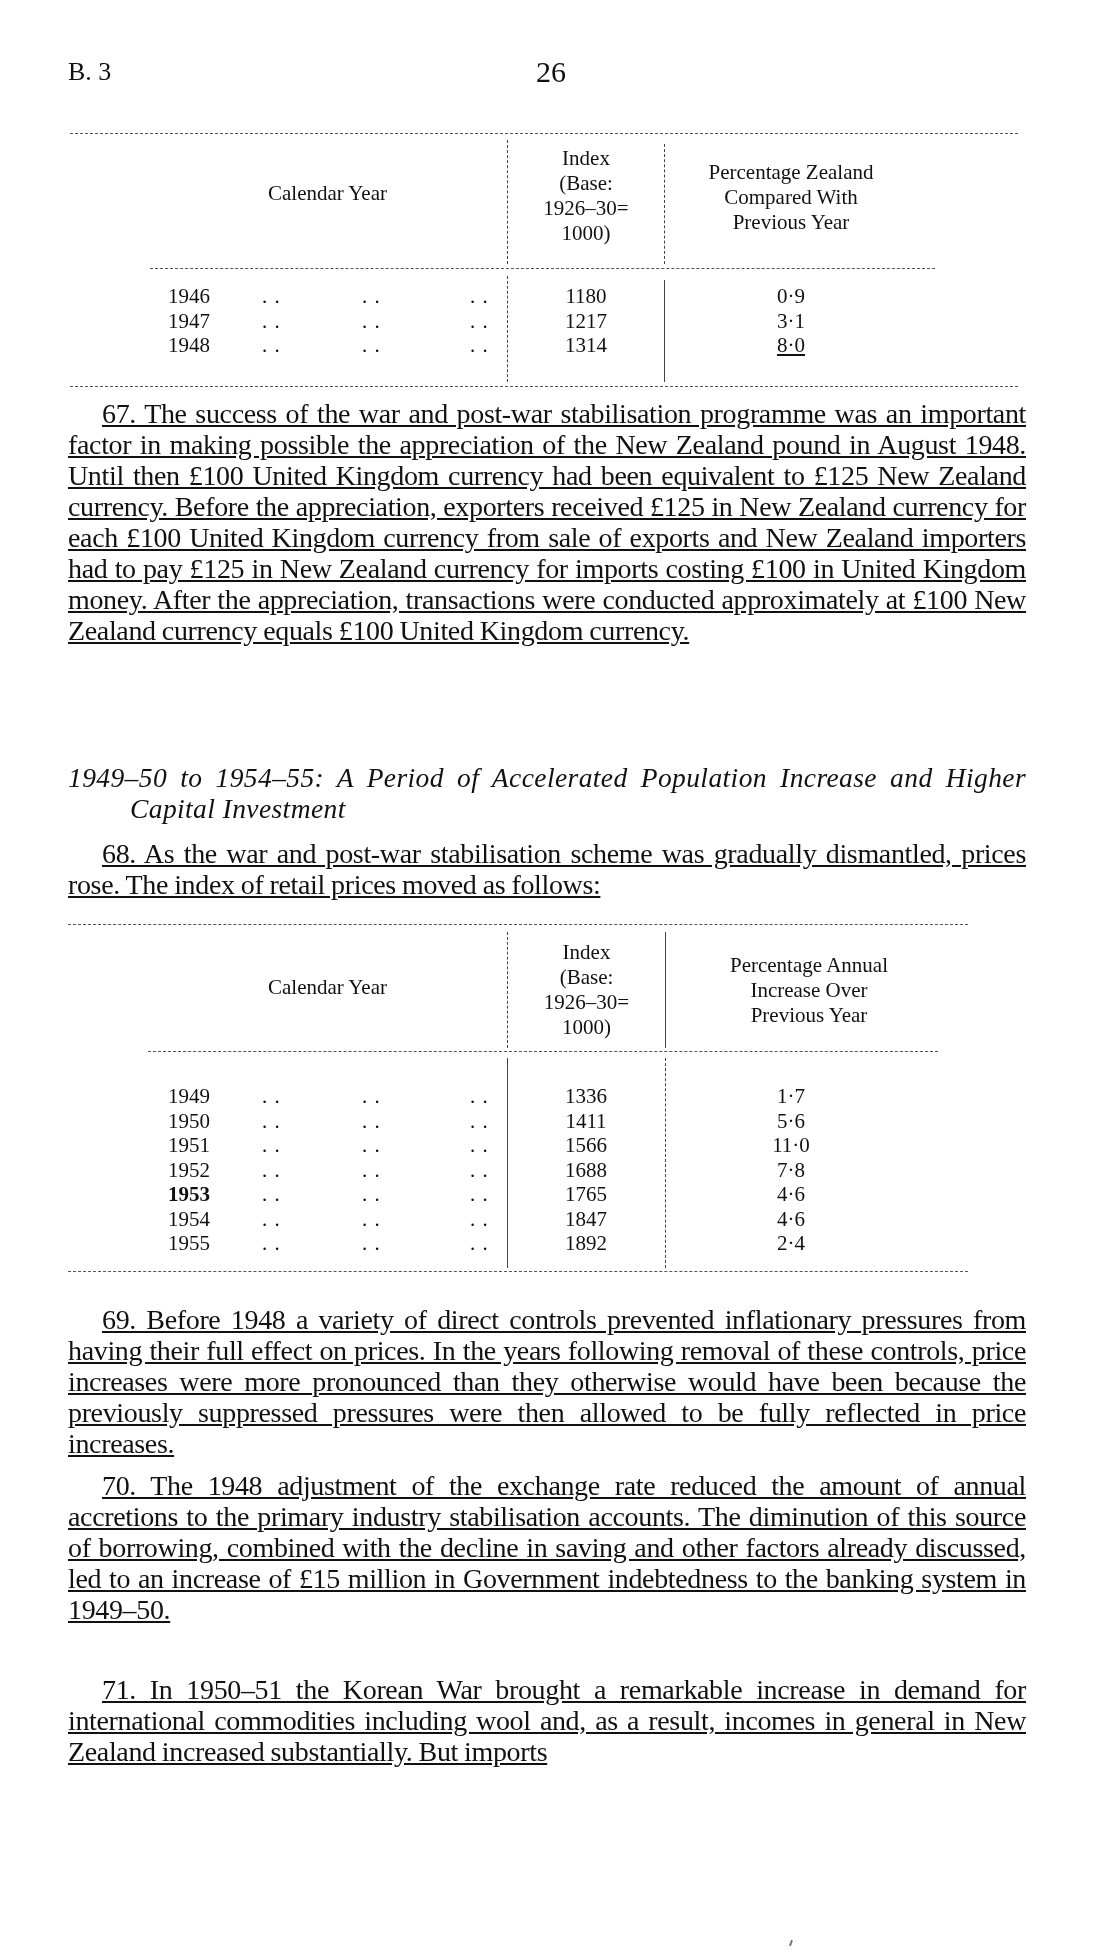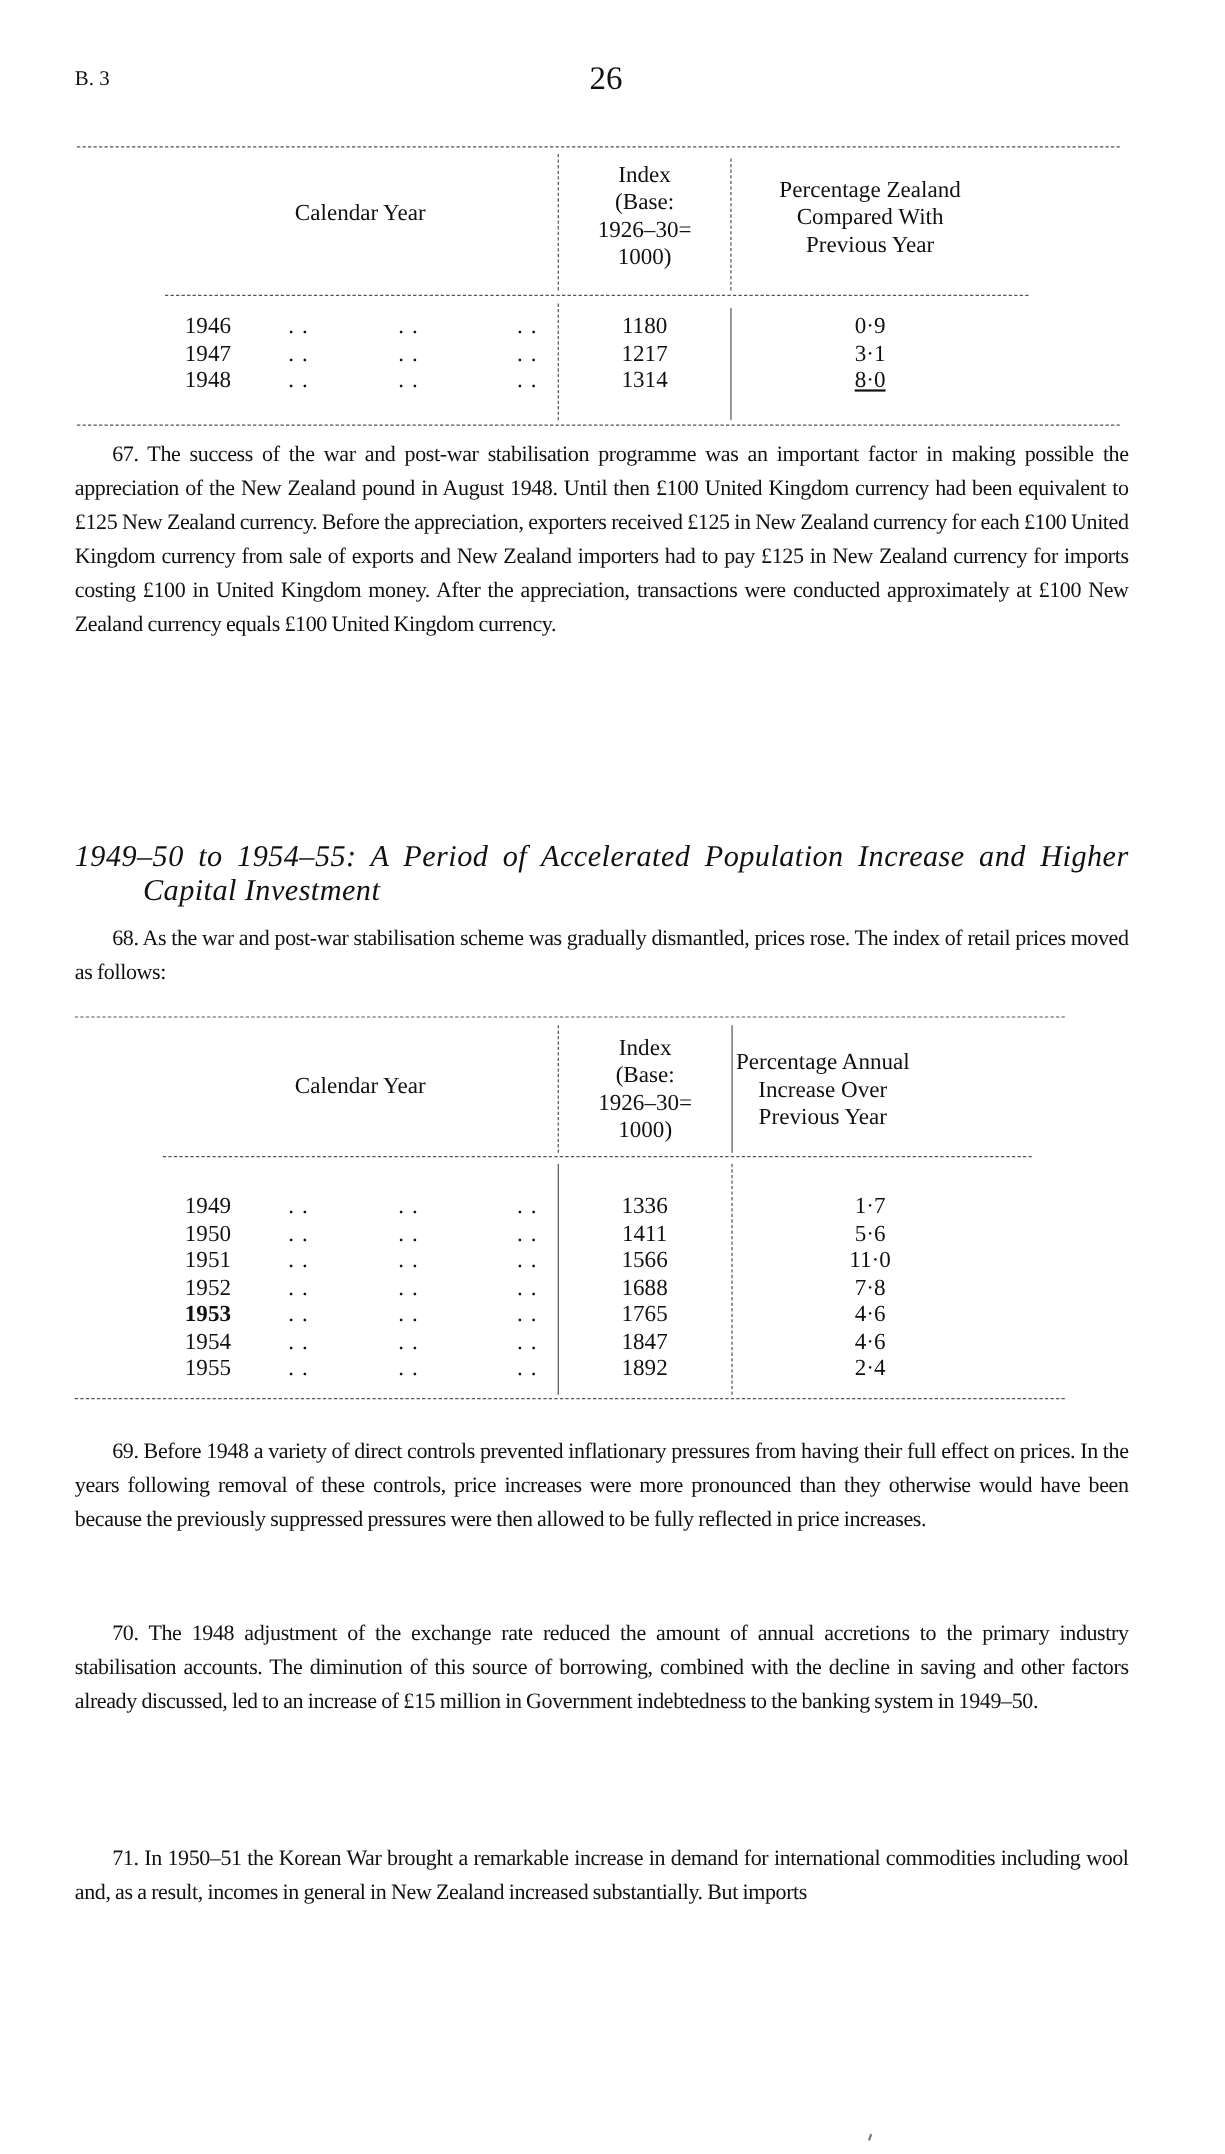--- a/index.html
+++ b/index.html
@@ -13,21 +13,21 @@
       position: relative;
       overflow: hidden;
       color: #111111;
       font-family: "Liberation Serif", "DejaVu Serif", serif;
     }
     .abs { position: absolute; }
 
     
     .page-ref {
       left: 68px; top: 54px;
-      font-size: 19px; line-height: 36px;
+      font-size: 26px; line-height: 36px;
     }
     .page-num {
       left: 536px; top: 54px;
       font-size: 30px; line-height: 36px;
     }
 
     
     .rule {
       position: absolute;
       height: 0;
@@ -55,26 +55,27 @@
     }
     .year-col { text-align: left; }
     .dots-col { letter-spacing: 1px; }
     .num-col { text-align: center; }
 
     
     .para {
       position: absolute;
       left: 68px;
       width: 958px;
-      font-size: 20px;
+      font-size: 28px;
       line-height: 31px;
       text-align: justify;
       text-indent: 34px;
       letter-spacing: -0.35px;
       word-spacing: -0.5px;
+      text-decoration: underline;
     }
     .heading {
       position: absolute;
       left: 68px;
       width: 958px;
       font-size: 27.5px;
       line-height: 31px;
       font-style: italic;
       text-align: justify;
       letter-spacing: 0.4px;
@@ -158,21 +159,21 @@
   <div class="vrule dashed" style="left:507px; top:932px; height:116px;"></div>
   <div class="vrule" style="left:665px; top:932px; height:116px;"></div>
 
   <div class="th" style="left:150px; top:975px; width:355px;">Calendar Year</div>
   <div class="th" style="left:508px; top:940px; width:157px;">
     <div>Index</div>
     <div>(Base:</div>
     <div>1926–30=</div>
     <div>1000)</div>
   </div>
-  <div class="th" style="left:629px; top:953px; width:238px;">
+  <div class="th" style="left:690px; top:953px; width:238px;">
     <div>Percentage Annual</div>
     <div>Increase Over</div>
     <div>Previous Year</div>
   </div>
 
   <div class="rule dashed" style="left:148px; top:1051px; width:790px;"></div>
   <div class="vrule" style="left:507px; top:1058px; height:210px;"></div>
   <div class="vrule dashed" style="left:665px; top:1058px; height:210px;"></div>
 
   <div id="t2-rows">

